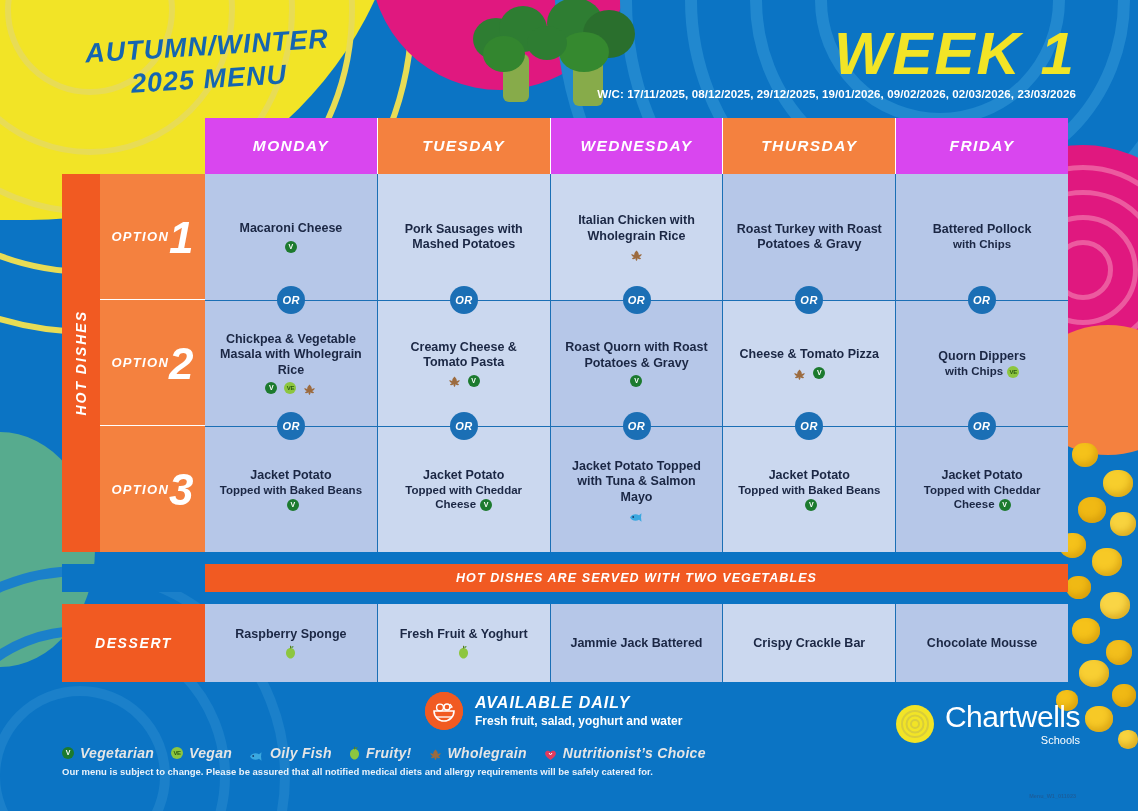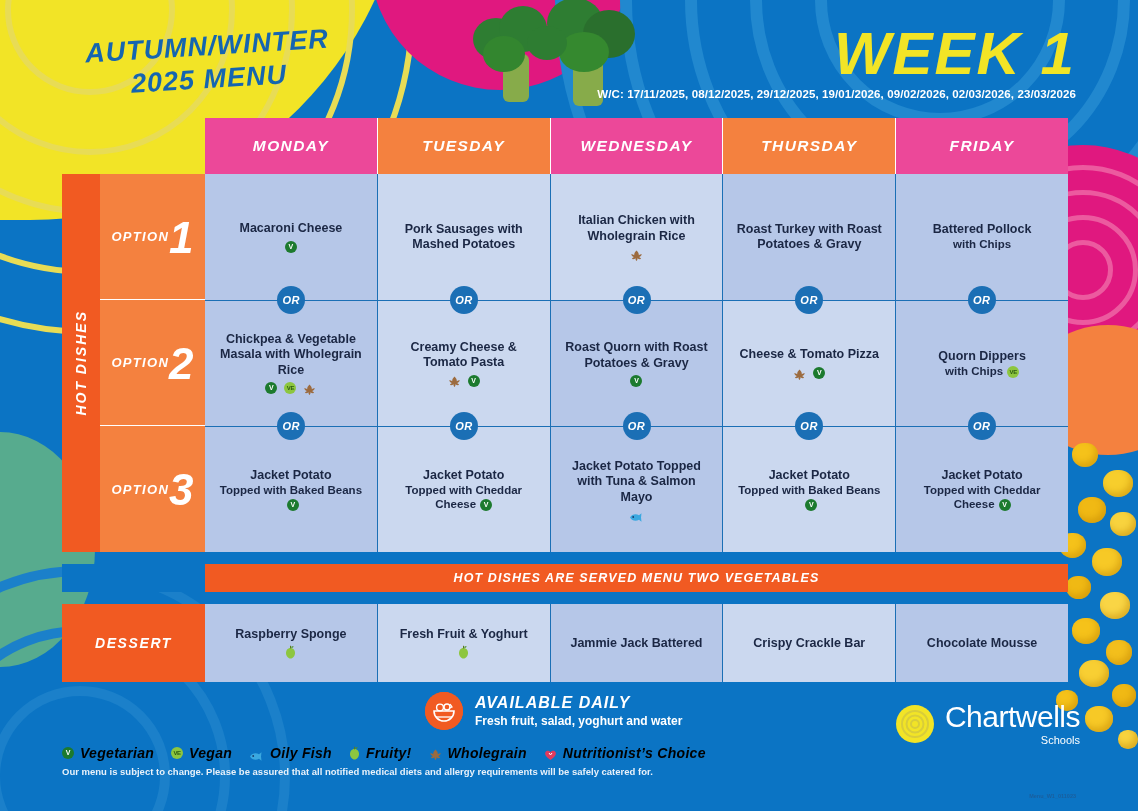--- a/index.html
+++ b/index.html
@@ -82,21 +82,21 @@
   }
 
   
   .grid { position:absolute; left:62px; top:118px; width:1006px; }
 
   .day-head-row { display:flex; margin-left:143px; }
   .day-head {
     flex:1; height:56px; display:flex; align-items:center; justify-content:center;
     color:#fff; font-size:15.5px; font-weight:bold; font-style:italic; letter-spacing:1.4px;
   }
-  .day-head.d0,.day-head.d2,.day-head.d4 { background:#ec4899; }
+  .day-head.d0,.day-head.d2,.day-head.d4 { background:#d946ef; }
   .day-head.d1,.day-head.d3 { background:#f4813f; }
   .day-head + .day-head { border-left:1px solid #ffffff; }
 
   .body-row { display:flex; }
   .hotdishes-strip {
     width:38px; background:#f15a22; display:flex; align-items:center; justify-content:center;
   }
   .hotdishes-strip span {
     writing-mode:vertical-rl; transform:rotate(180deg);
     color:#fff; font-size:14px; font-weight:bold; letter-spacing:2px; font-style:italic;
@@ -181,21 +181,21 @@
 
   .logo { position:absolute; right:58px; top:702px; display:flex; align-items:center; gap:11px;justify-content:flex-end; }
   .logo-mark { width:38px; height:38px; border-radius:50%; background:#f2e426; position:relative; }
   .logo-mark span { position:absolute; border:2px solid #d9cd3a; border-radius:50%;
     left:50%; top:50%; transform:translate(-50%,-50%); }
   .logo-text { font-size:30px; color:#fff; letter-spacing:-.5px; line-height:1; }
   .logo-sub { font-size:11px; color:#fff; font-weight:normal; text-align:right; margin-top:2px; }
 
   .legend { position:absolute; left:62px; top:745px; display:flex; align-items:center; gap:17px; }
   .legend-item { display:flex; align-items:center; gap:6px; }
-  .legend-label { font-size:14px; font-weight:bold; color:#000000; font-style:italic; letter-spacing:.3px; }
+  .legend-label { font-size:14px; font-weight:bold; color:#e5e5e5; font-style:italic; letter-spacing:.3px; }
 
   .disclaimer { position:absolute; left:62px; top:766px; font-size:9.5px; color:#e8f1fa; font-weight:bold; }
   .code { position:absolute; right:62px; bottom:12px; font-size:5.5px; color:#1a5f9e; font-weight:bold; }
 </style>
 </head>
 <body>
 
 <div class="bg">
   <div class="yellow-blob"></div>
   <div class="yellow-rings">
@@ -409,21 +409,21 @@
                 <span class="ico ico-v">V</span>
               </span></div>
           </div>
         </div>
       </div>
   </div>
 
   <div class="gap-row"></div>
   <div class="veg-banner-row">
     <div class="veg-spacer"></div>
-    <div class="veg-banner">HOT DISHES ARE SERVED MENU TWO VEGETABLES</div>
+    <div class="veg-banner">HOT DISHES ARE SERVED WITH TWO VEGETABLES</div>
   </div>
   <div class="gap-row"></div>
 
   <div class="dessert-row">
     <div class="dessert-label">DESSERT</div>
     <div class="dessert-cells" id="dessert-cells">
         <div class="dessert-cell c0">
           <div class="dessert-name">Raspberry Sponge</div>
           <div class="icon-row">
             <span class="ico-fruity"><svg width="11" height="14" viewBox="0 0 11 14">

